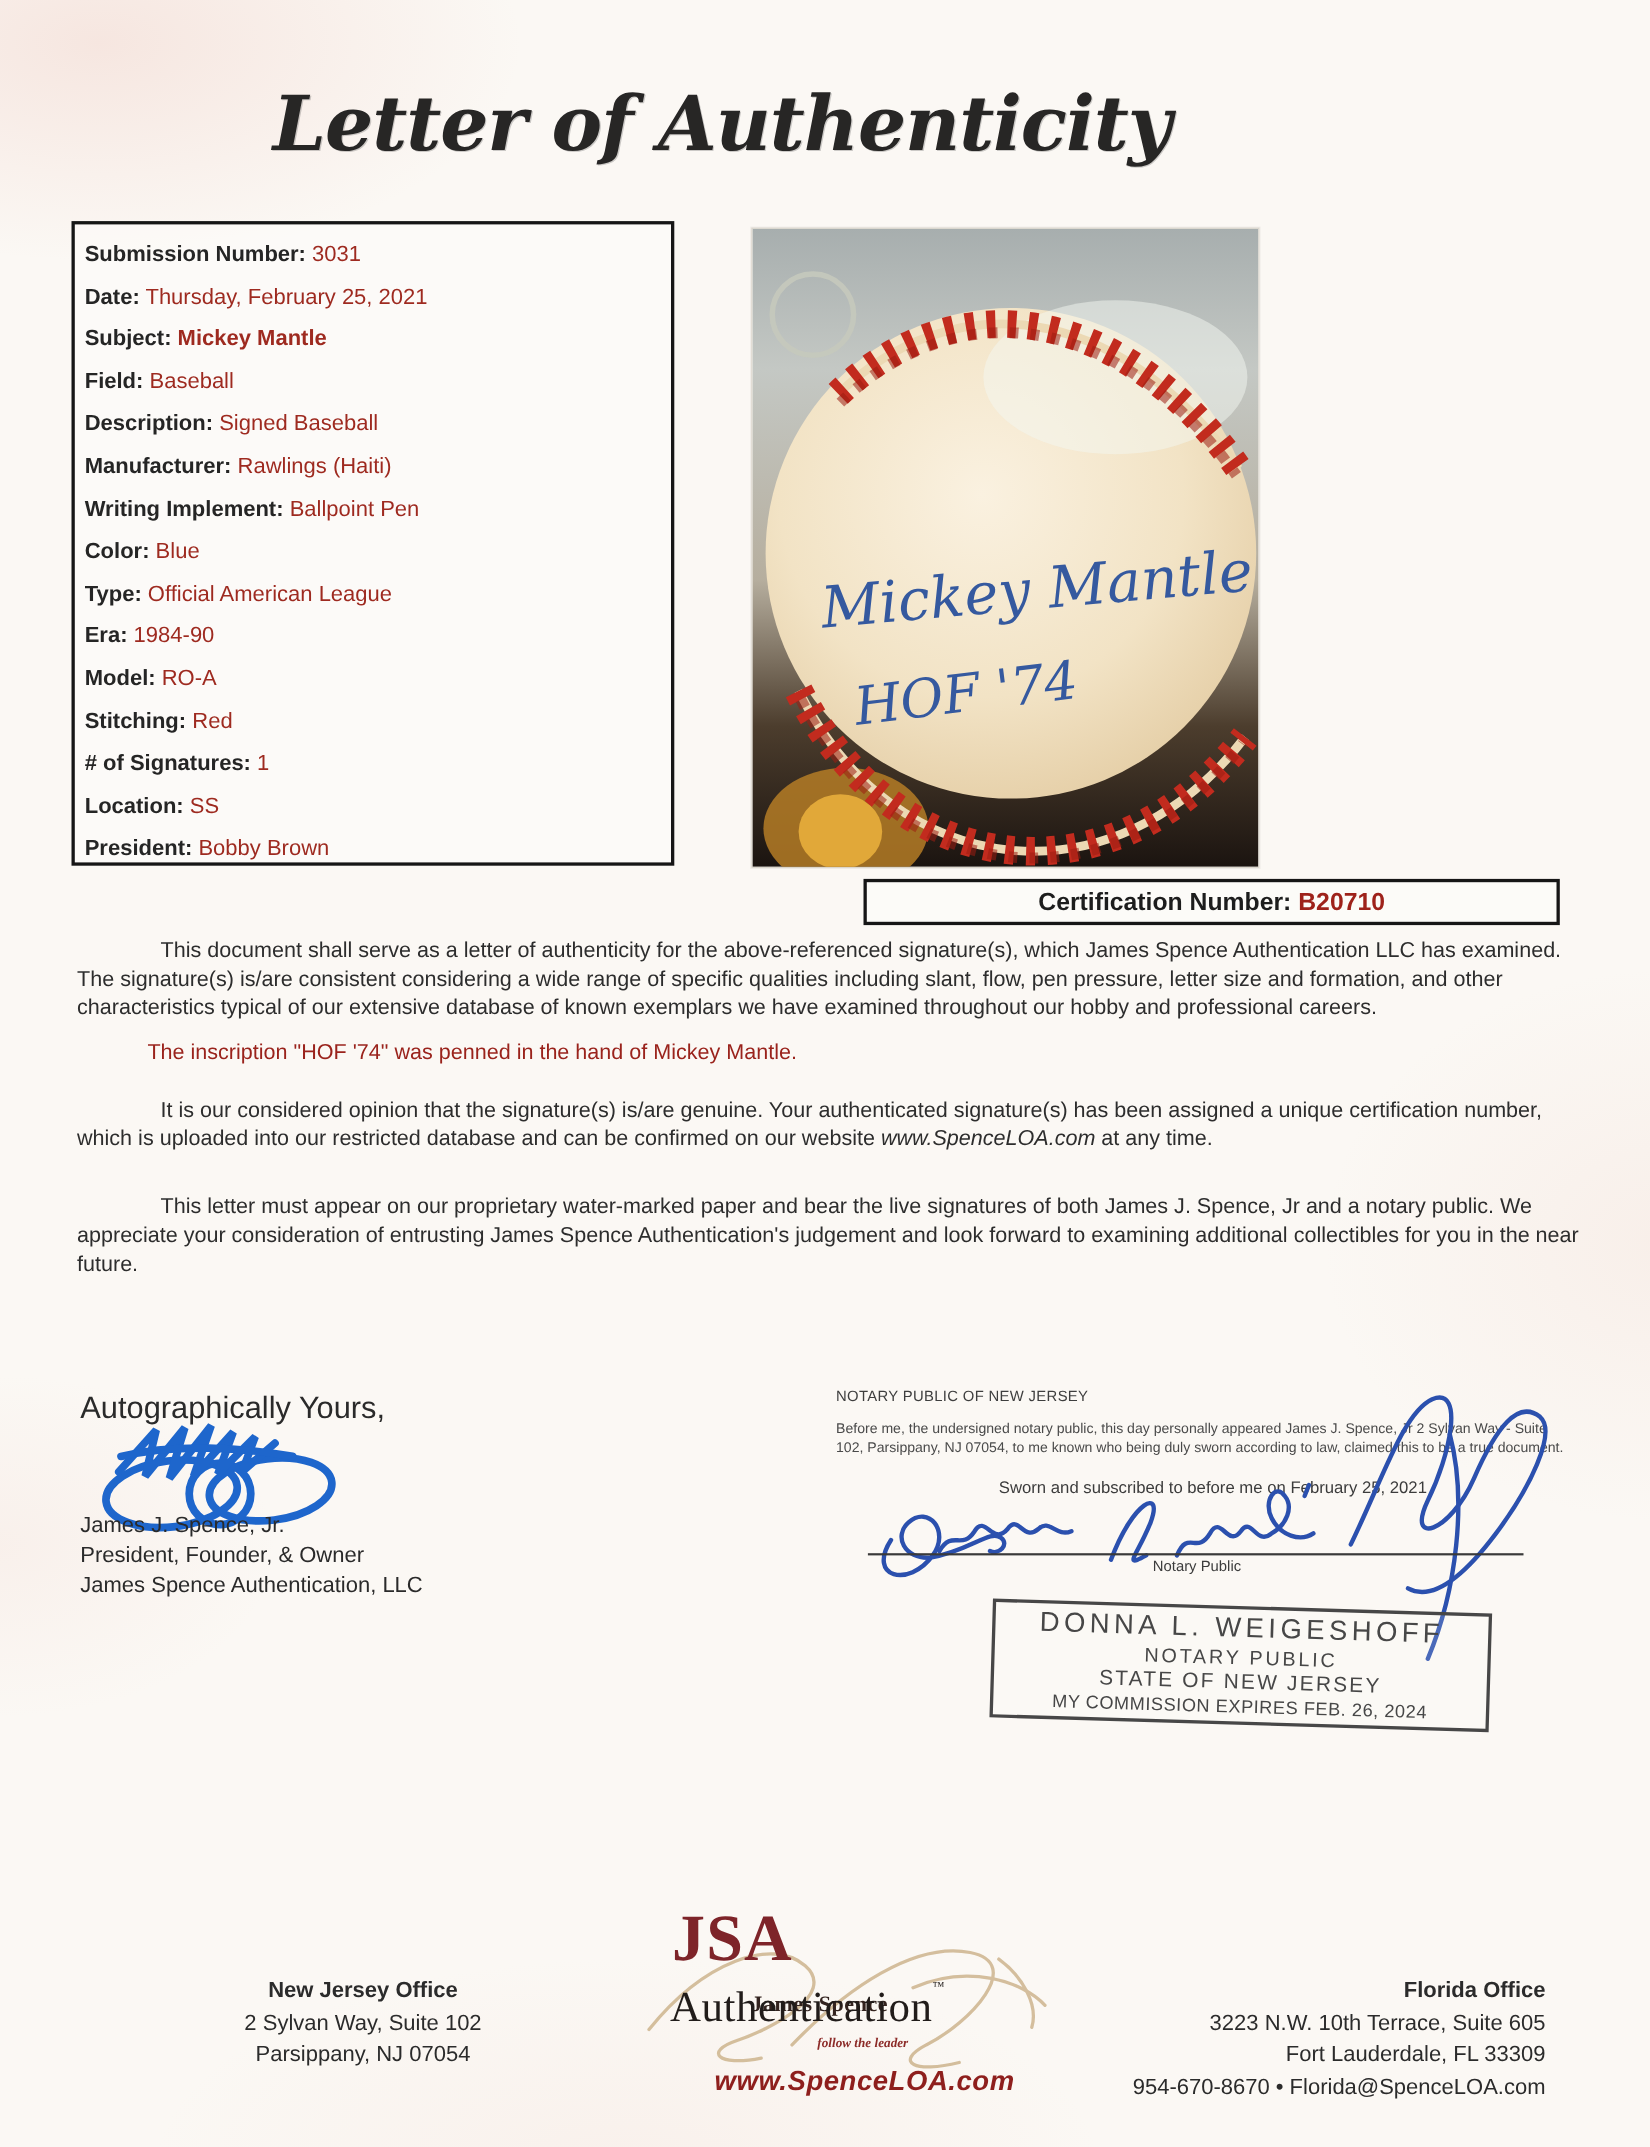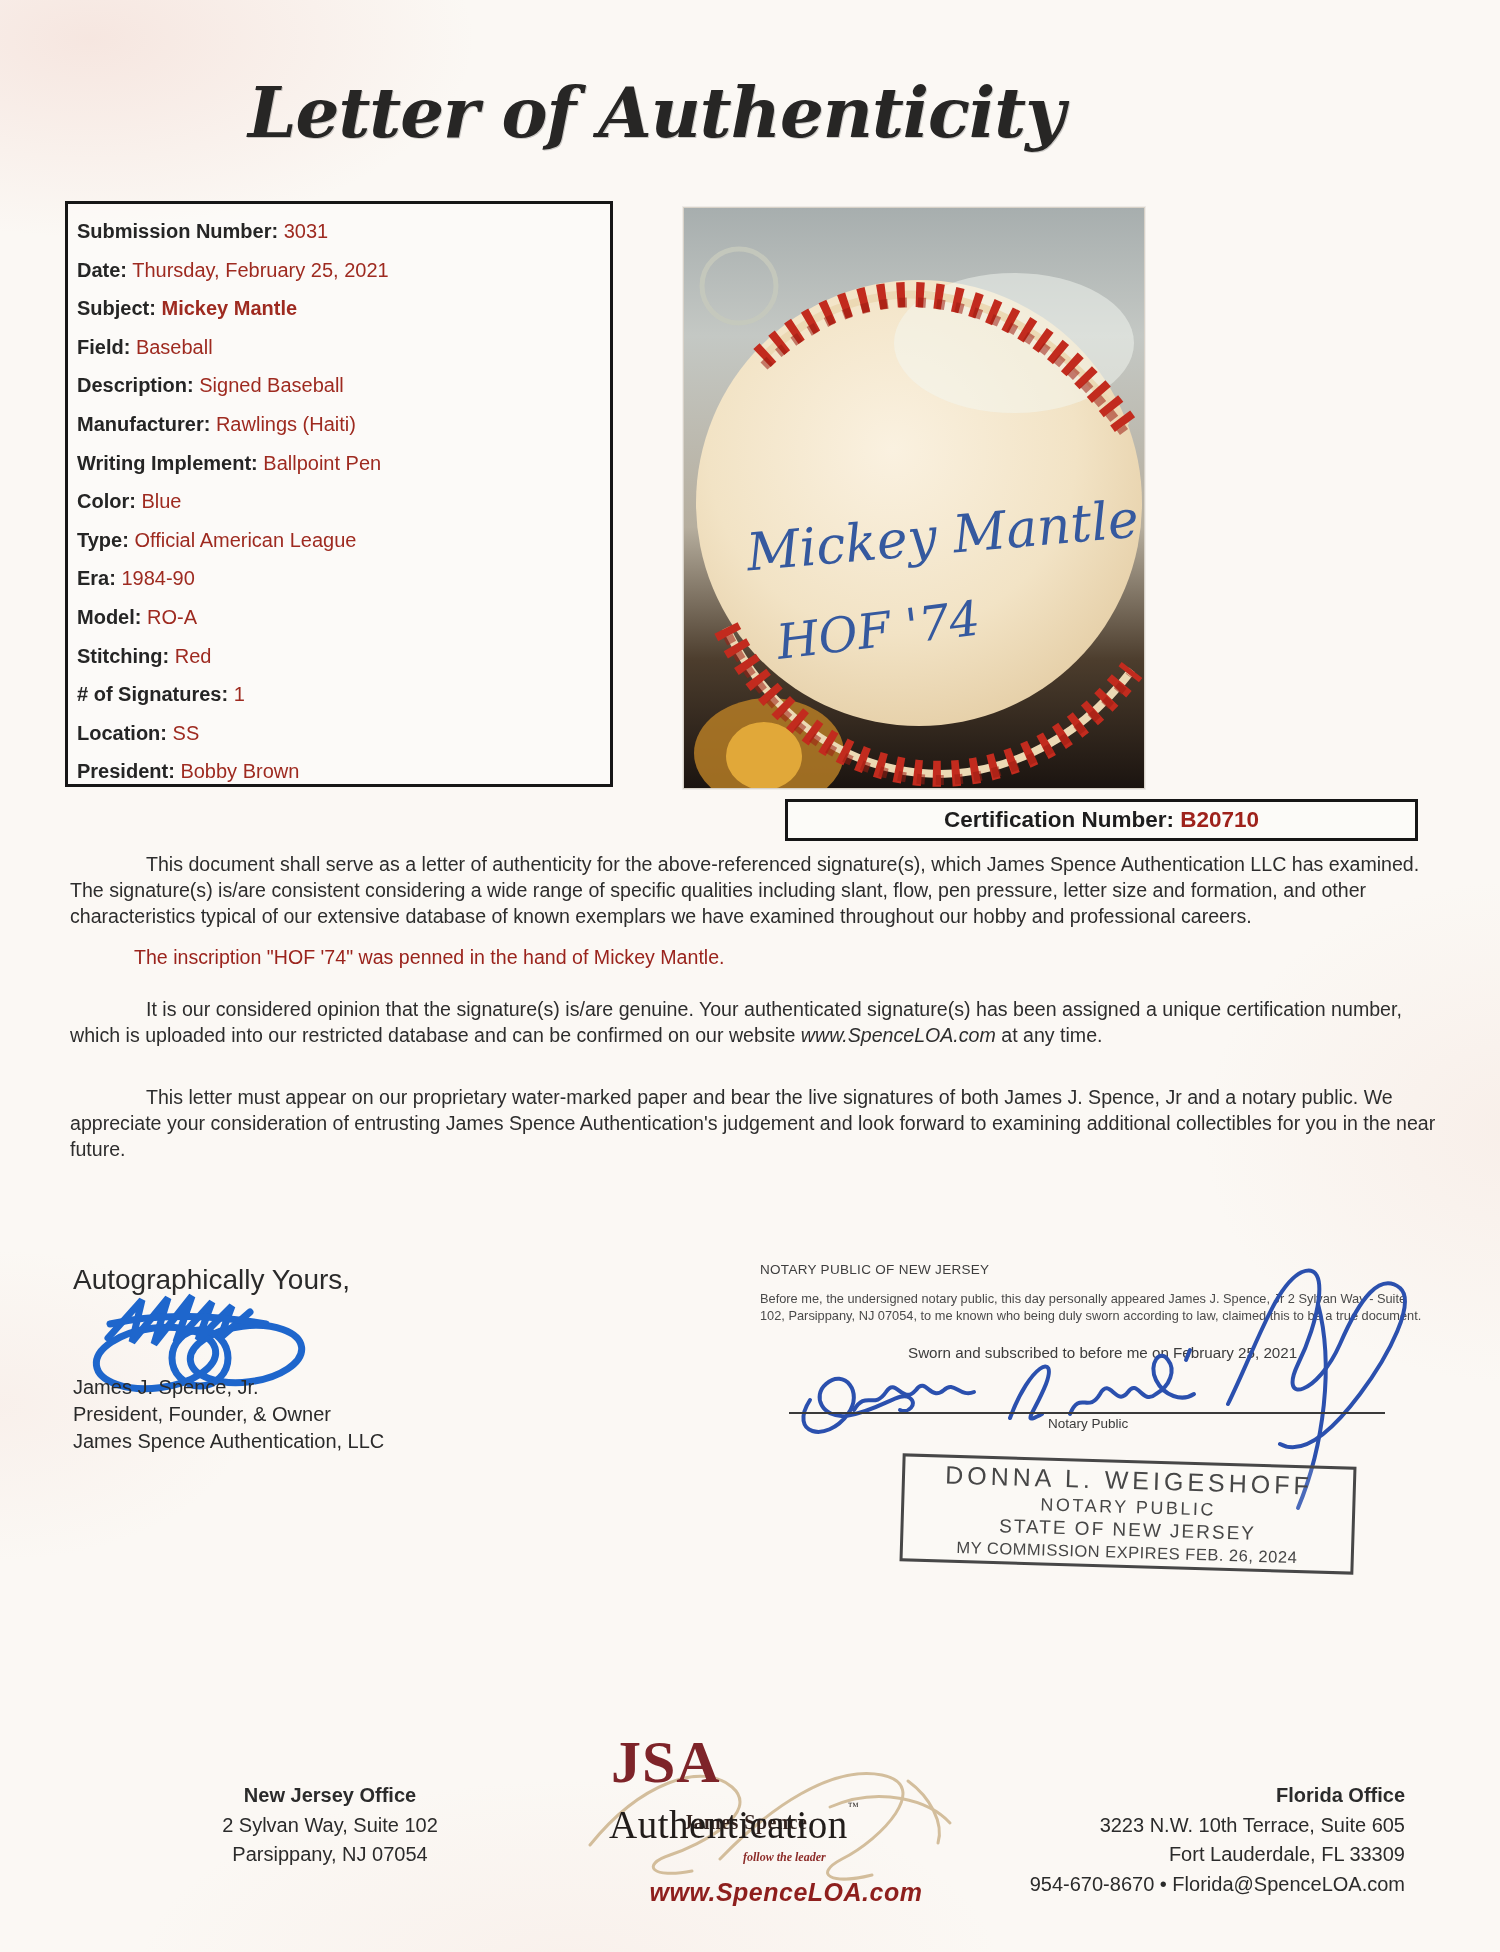--- a/index.html
+++ b/index.html
@@ -75,21 +75,21 @@
     border:3px solid #474747;transform:rotate(1.7deg);
     display:flex;flex-direction:column;align-items:center;justify-content:center;
     color:#474747;background:rgba(255,255,255,.15);
   }
   .stamp .s1{font-size:25px;letter-spacing:4px;white-space:nowrap;}
   .stamp .s2{font-size:18px;letter-spacing:2.5px;margin-top:2px;}
   .stamp .s3{font-size:19px;letter-spacing:2px;margin-top:1px;}
   .stamp .s4{font-size:16.5px;letter-spacing:.5px;margin-top:2px;white-space:nowrap;}
   
   .office{position:absolute;text-align:center;font-size:20px;line-height:29.5px;color:#2b2b2b;}
-  .office .o-title{font-weight:bold;}
+  .office .o-title{font-weight:bold;margin-top:14px;}
   .office.nj{left:100px;top:1781px;width:460px;}
   .office.fl{left:925px;top:1781px;width:480px;text-align:right;}
   .logo-block{position:absolute;left:593px;top:1740px;width:386px;height:185px;}
   .logo-watermark{position:absolute;left:-15px;top:5px;width:410px;height:150px;}
   .logo-jsa{
     position:absolute;left:18px;top:-12px;
     font-family:"Liberation Serif",serif;font-weight:bold;
     font-size:60px;color:#7e2429;letter-spacing:1px;
   }
   .logo-js{

